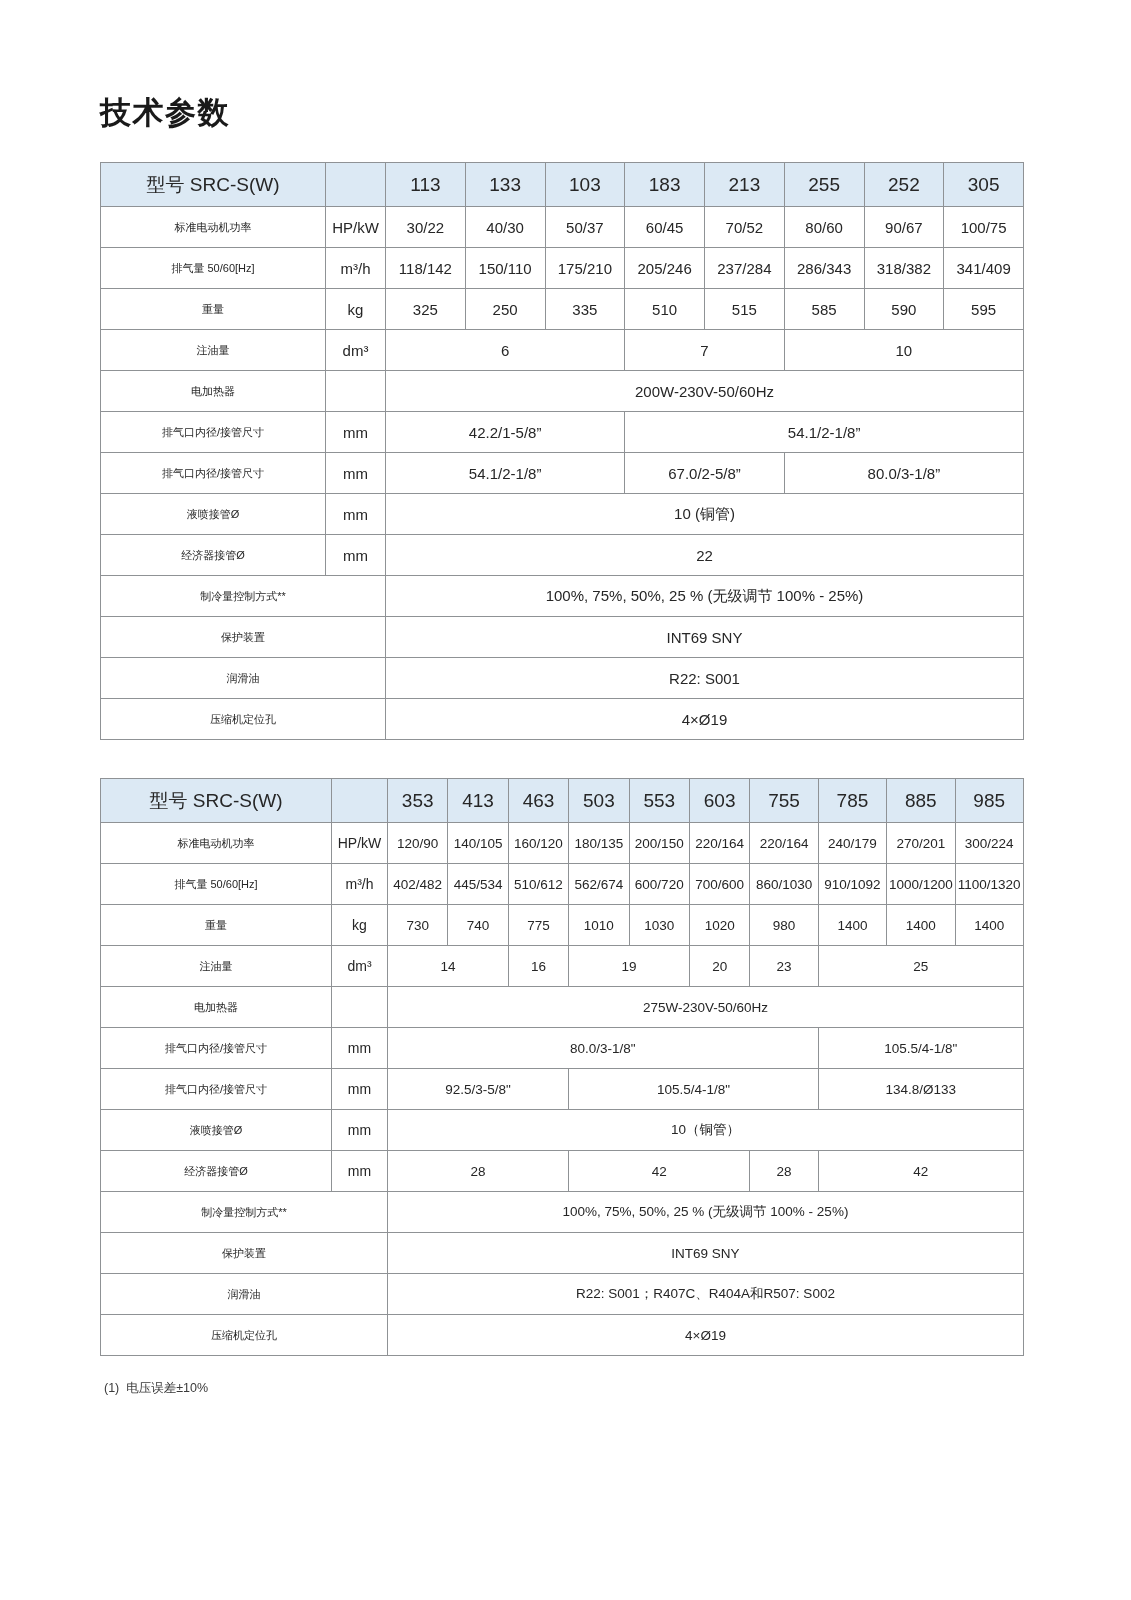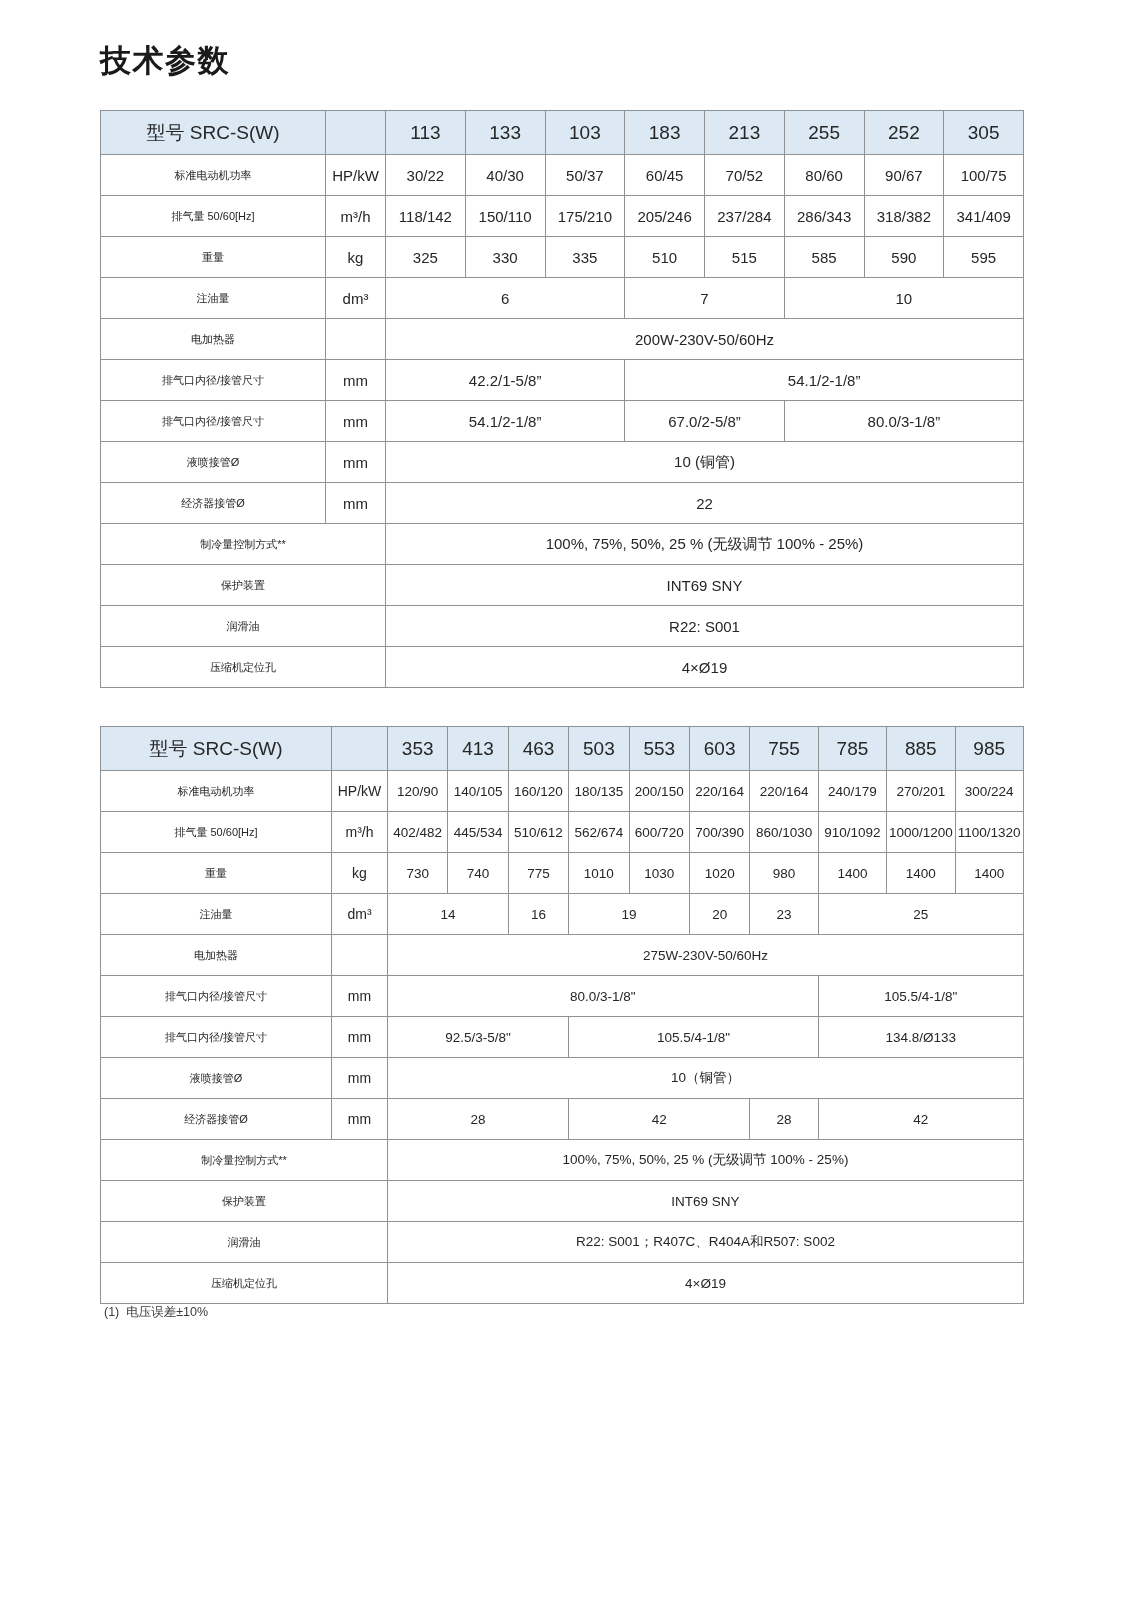--- a/index.html
+++ b/index.html
@@ -3,21 +3,21 @@
 <meta charset="utf-8">
 <style>
   html,body{margin:0;padding:0;background:#ffffff;}
   .page{
     width:1131px;height:1600px;background:#ffffff;position:relative;
     font-family:"Liberation Sans","DejaVu Sans",sans-serif;color:#262626;
     box-sizing:border-box;overflow:hidden;
   }
   .content{width:923px;margin-left:100px;}
   .page-title{
-    margin:40px 0 28px 0;font-size:31px;font-weight:600;color:#1a1a1a;
+    margin:92px 0 28px 0;font-size:31px;font-weight:600;color:#1a1a1a;
     letter-spacing:1.5px;
   }
   table.spec{
     border-collapse:collapse;width:923px;table-layout:fixed;
   }
   table.spec td{
     border:1px solid #8f9295;text-align:center;vertical-align:middle;
     height:40px;font-size:15px;padding:0 1px;color:#262626;
     overflow:hidden;white-space:nowrap;
   }
@@ -30,21 +30,21 @@
   table.t2 td.unit-cell{font-size:14px;}
   .t1 col.c-label{width:225px}
   .t1 col.c-unit{width:60px}
   .t1 col.c-data{width:79.75px}
   .t2 col.c-label{width:231px}
   .t2 col.c-unit{width:56px}
   .t2 col.c-dn{width:60.4px}
   .t2 col.c-dw{width:68.4px}
   .table-gap{height:38px;}
   .footnote{
-    margin-left:4px;font-size:12.5px;color:#3a3a3a;
+    margin-top:24px;margin-left:4px;font-size:12.5px;color:#3a3a3a;
     white-space:pre-wrap;
   }
 </style>
 </head>
 <body>
 
 <div class="page">
   <div class="content">
 
     <h1 class="page-title">技术参数</h1>
@@ -96,21 +96,21 @@
             <td class="value-cell">205/246</td>
             <td class="value-cell">237/284</td>
             <td class="value-cell">286/343</td>
             <td class="value-cell">318/382</td>
             <td class="value-cell">341/409</td>
           </tr>
           <tr>
             <td class="label-cell">重量</td>
             <td class="unit-cell">kg</td>
             <td class="value-cell">325</td>
-            <td class="value-cell">330</td>
+            <td class="value-cell">250</td>
             <td class="value-cell">335</td>
             <td class="value-cell">510</td>
             <td class="value-cell">515</td>
             <td class="value-cell">585</td>
             <td class="value-cell">590</td>
             <td class="value-cell">595</td>
           </tr>
           <tr>
             <td class="label-cell">注油量</td>
             <td class="unit-cell">dm³</td>
@@ -212,21 +212,21 @@
             <td class="value-cell">300/224</td>
           </tr>
           <tr>
             <td class="label-cell">排气量 50/60[Hz]</td>
             <td class="unit-cell">m³/h</td>
             <td class="value-cell">402/482</td>
             <td class="value-cell">445/534</td>
             <td class="value-cell">510/612</td>
             <td class="value-cell">562/674</td>
             <td class="value-cell">600/720</td>
-            <td class="value-cell">700/390</td>
+            <td class="value-cell">700/600</td>
             <td class="value-cell">860/1030</td>
             <td class="value-cell">910/1092</td>
             <td class="value-cell">1000/1200</td>
             <td class="value-cell">1100/1320</td>
           </tr>
           <tr>
             <td class="label-cell">重量</td>
             <td class="unit-cell">kg</td>
             <td class="value-cell">730</td>
             <td class="value-cell">740</td>

